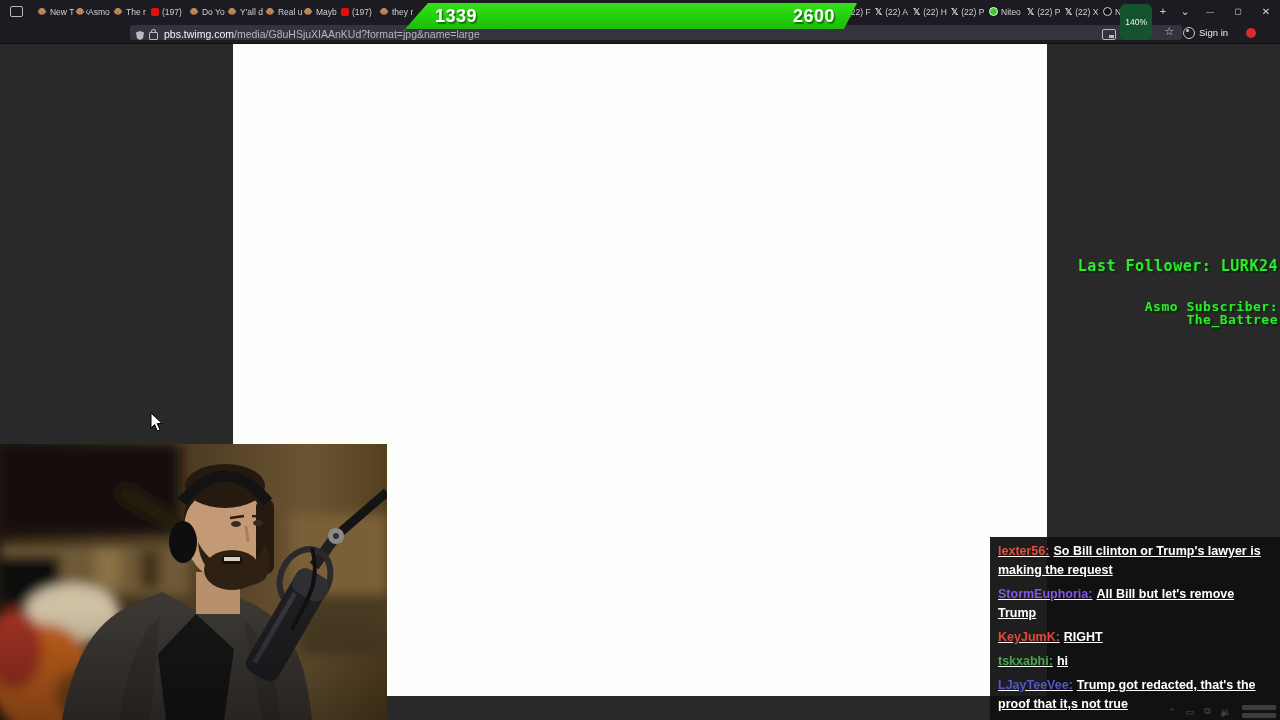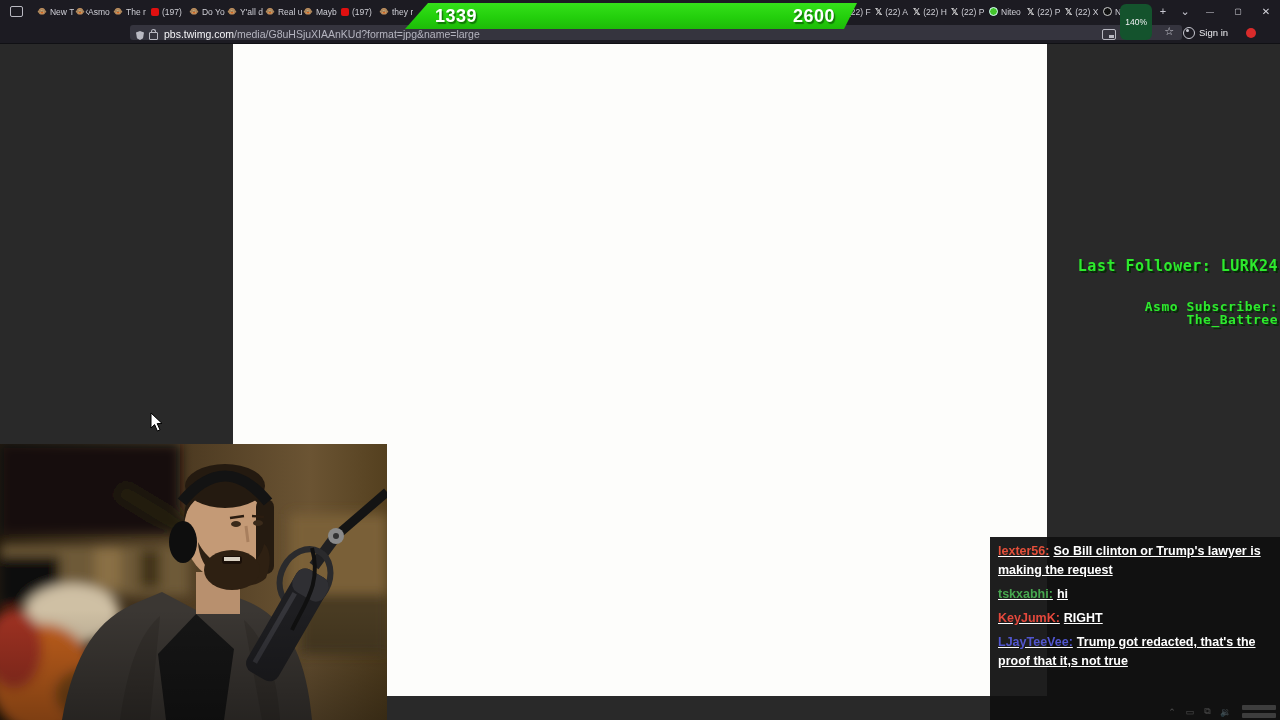--- a/index.html
+++ b/index.html
@@ -350,24 +350,27 @@
       <span class="clock">
           <i></i>
           <i></i>
         </span>
     </div>
 
     <div class="msg">
       <span class="uname" style="color: rgb(227, 79, 58);">lexter56:</span><span>So Bill clinton or Trump's lawyer is making the request</span>
     </div>
     <div class="msg">
+      <span class="uname" style="color: rgb(126, 91, 224);">StormEuphoria:</span><span>All Bill but let's remove Trump</span>
+    </div>
+    <div class="msg">
+      <span class="uname" style="color: rgb(227, 72, 60);">KeyJumK:</span><span>RIGHT</span>
+    </div>
+    <div class="msg">
       <span class="uname" style="color: rgb(71, 167, 79);">tskxabhi:</span><span>hi</span>
-    </div>
-    <div class="msg">
-      <span class="uname" style="color: rgb(227, 72, 60);">KeyJumK:</span><span>RIGHT</span>
     </div>
     <div class="msg">
       <span class="uname" style="color: rgb(81, 86, 206);">LJayTeeVee:</span><span>Trump got redacted, that's the proof that it,s not true</span>
     </div>
   </div>
 
   <div id="cursor">
     <svg width="14" height="20" viewBox="0 0 14 20">
         <path d="M1,1 L1,16 L4.6,12.6 L7.4,19 L10,17.8 L7.2,11.6 L12,11.4 Z" fill="#fff" stroke="#000" stroke-width="1"></path>
       </svg>

